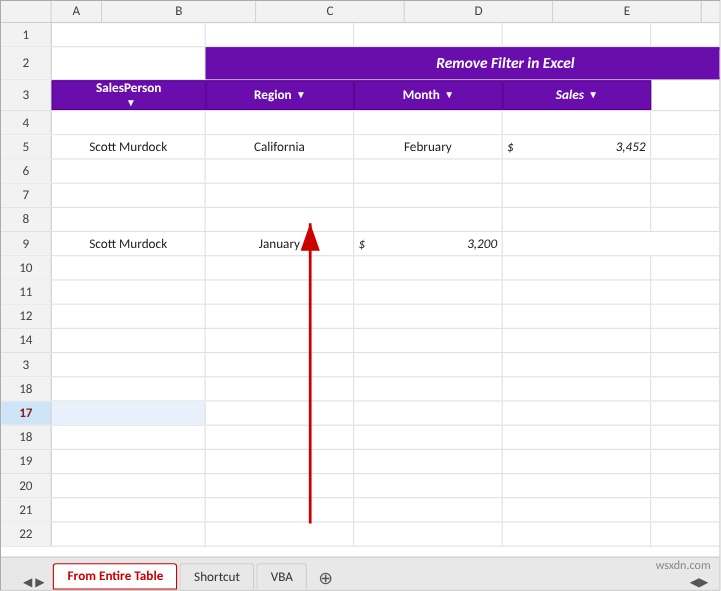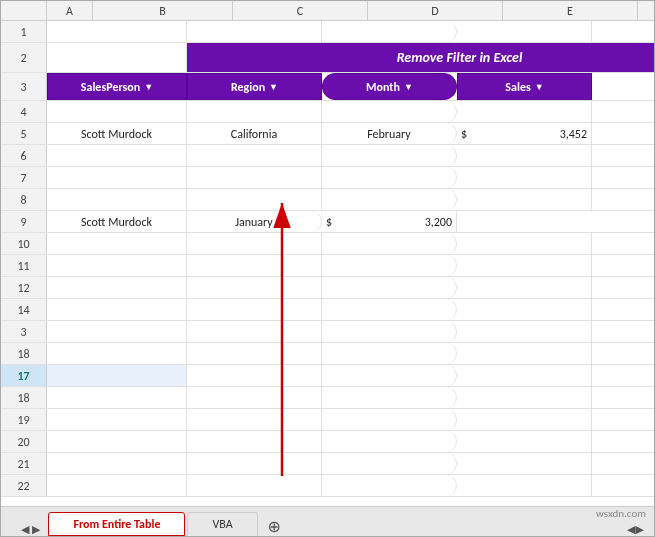--- a/index.html
+++ b/index.html
@@ -88,36 +88,36 @@
       font-size: 12px;
       color: #444;
       display: flex;
       align-items: center;
       justify-content: center;
     }
 
     .row-num.active {
       background: #d0e4f7;
       font-weight: bold;
-      color: #0f766e;
+      color: #7f1d1d;
     }
 
     .cell {
       border-right: 1px solid #e0e0e0;
       display: flex;
       align-items: center;
       padding: 0 4px;
       font-size: 12px;
       color: #222;
     }
 
-    .cell.col-b { width: 140px; min-width: 140px; }
+    .cell.col-b { width: 140px; min-width: 140px; flex-direction: column; }
     .cell.col-c { width: 135px; min-width: 135px; }
-    .cell.col-d { width: 135px; min-width: 135px; border-radius: 13px; }
-    .cell.col-e { width: 135px; min-width: 135px; }
+    .cell.col-d { width: 135px; min-width: 135px; }
+    .cell.col-e { width: 135px; min-width: 135px; font-style: italic; }
 
     
     .title-row {
       height: 30px;
       min-height: 30px;
     }
 
     .title-cell {
       background: #6a0dad;
       color: #fff;
@@ -182,30 +182,30 @@
       height: 30px;
       background: #e8e8e8;
       display: flex;
       align-items: flex-end;
       border-top: 1px solid #ccc;
       padding-left: 20px;
       position: relative;
     }
 
     .tab {
-      padding: 4px 24px;
+      padding: 4px 12px;
       font-size: 12px;
       cursor: pointer;
       border: 1px solid #ccc;
       border-bottom: none;
       background: #e8e8e8;
       color: #333;
       height: 24px;
       display: flex;
-      align-items: flex-start;
+      align-items: center;
       margin-right: 2px;
       border-radius: 3px 3px 0 0;
     }
 
     .tab.active {
       background: #fff;
       border-color: #c00;
       color: #c00;
       font-weight: bold;
       border-bottom: 1px solid #fff;
@@ -438,20 +438,23 @@
   </div>
 
   <div class="tab-bar">
     <div class="scroll-arrows">
       ◀ ▶
     </div>
     <div class="tab active" style="border-color:#cc0000; color:#cc0000; font-weight:bold; background:#fff;">
       <span>From Entire Table</span>
     </div>
     <div class="tab">
+      <span>Shortcut</span>
+    </div>
+    <div class="tab">
       <span>VBA</span>
     </div>
     <div class="tab-add">⊕</div>
     <div style="flex:1;"></div>
     <div class="scroll-arrows" style="margin-right:10px;">◀▶</div>
     <div class="watermark">wsxdn.com</div>
   </div>
 </div>
 
 </body></html>

